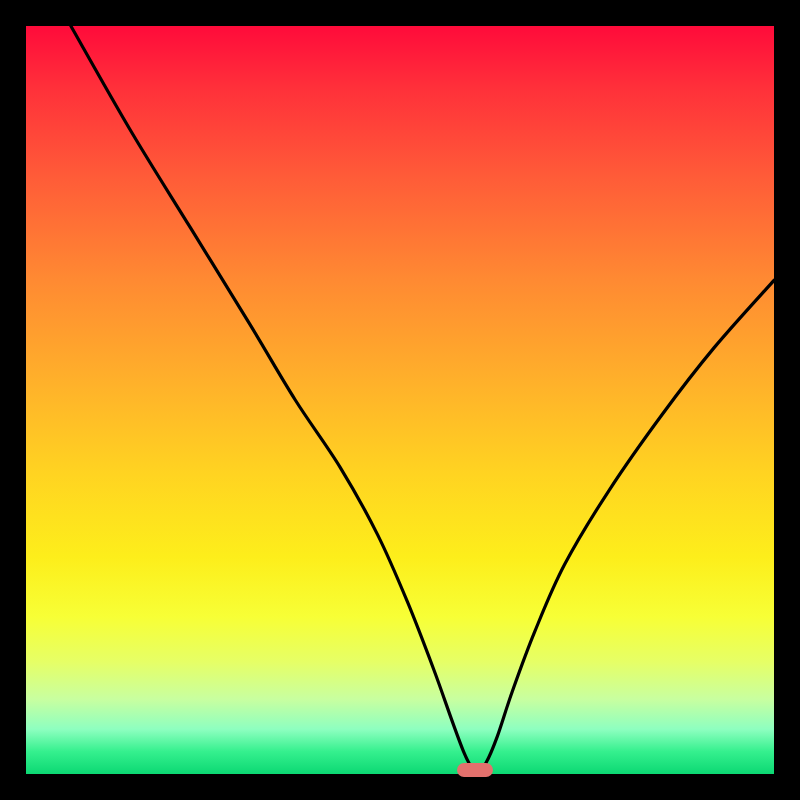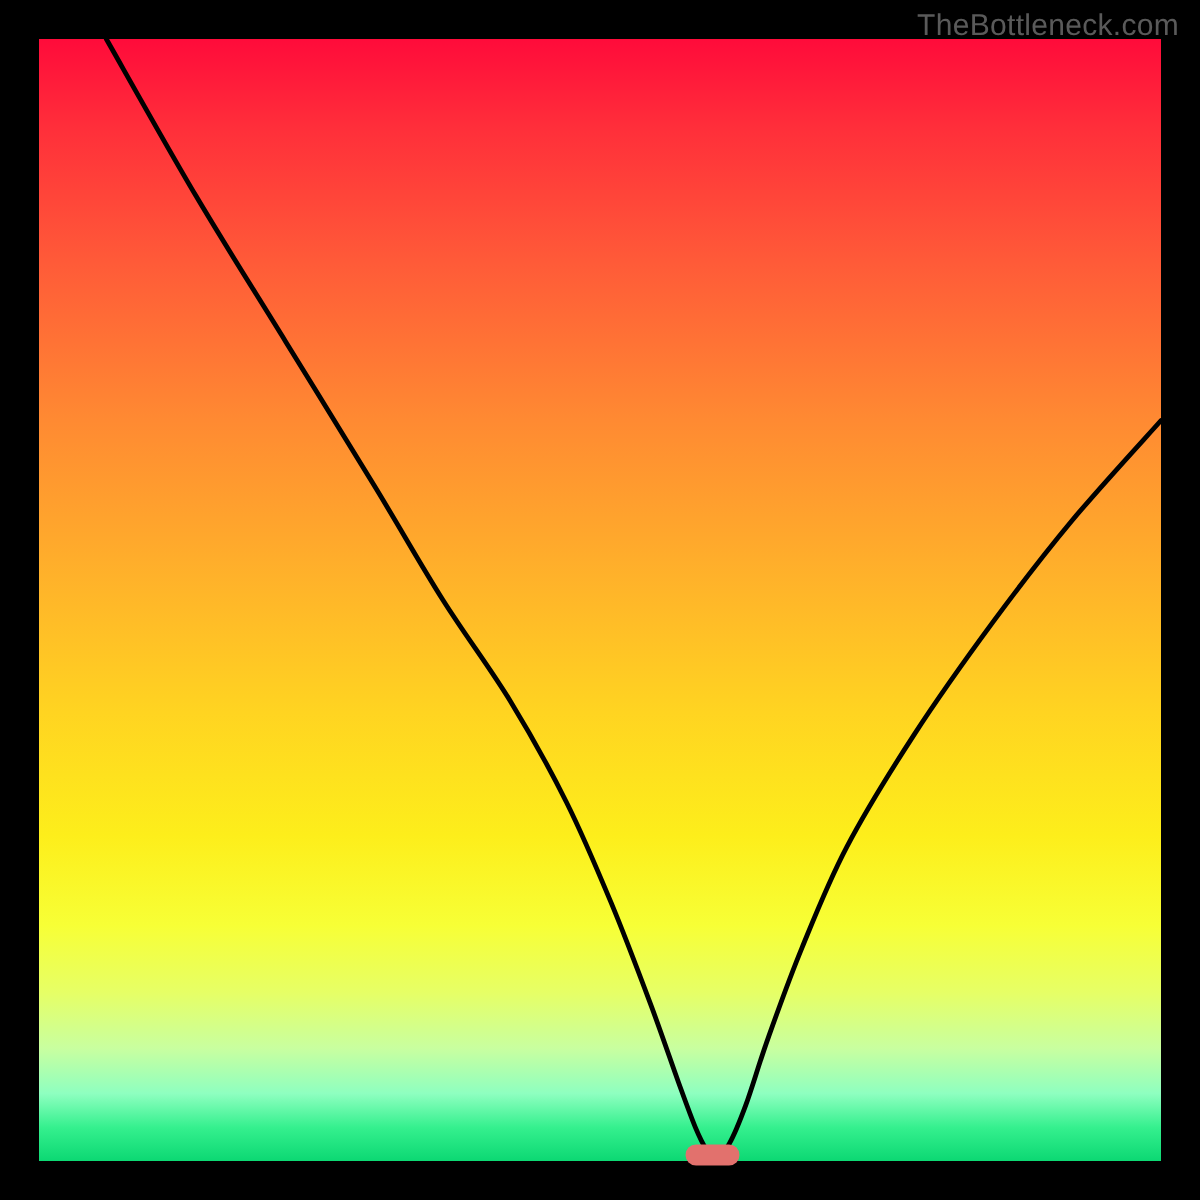--- a/index.html
+++ b/index.html
@@ -67,21 +67,20 @@
     border-radius: 8px;
     transform: translate(-50%, -50%);
     z-index: 3;
   }
 </style>
 </head>
 <body>
 
 <div class="frame">
 
-  <div class="watermark">TheBottleneck.com</div>
 
   <div class="plot-area">
 
     <svg class="curve" viewBox="0 0 748 748" preserveAspectRatio="none">
       <path id="curve-path" fill="none" stroke="#000000" stroke-width="3.2" stroke-linecap="round" stroke-linejoin="round" d="M 44.88 0.00 C 54.85 17.45, 84.77 71.06, 104.72 104.72 C 124.67 138.38, 144.61 169.55, 164.56 201.96 C 184.51 234.37, 206.95 270.53, 224.40 299.20 C 241.85 327.87, 254.32 350.31, 269.28 374.00 C 284.24 397.69, 300.45 418.88, 314.16 441.32 C 327.87 463.76, 340.34 486.20, 351.56 508.64 C 362.78 531.08, 372.13 553.52, 381.48 575.96 C 390.83 598.40, 400.18 623.33, 407.66 643.28 C 415.14 663.23, 421.37 681.93, 426.36 695.64 C 431.35 709.35, 434.46 718.08, 437.58 725.56 C 440.70 733.04, 442.82 737.15, 445.06 740.52 C 447.30 743.89, 448.55 746.38, 451.04 745.76 C 453.54 745.13, 456.65 742.64, 460.02 736.78 C 463.39 730.92, 466.88 722.44, 471.24 710.60 C 475.60 698.76, 479.97 683.17, 486.20 665.72 C 492.43 648.27, 499.91 627.07, 508.64 605.88 C 517.37 584.69, 526.09 562.25, 538.56 538.56 C 551.03 514.87, 567.23 488.69, 583.44 463.76 C 599.65 438.83, 618.35 412.65, 635.80 388.96 C 653.25 365.27, 669.46 344.08, 688.16 321.64 C 706.86 299.20, 738.03 265.54, 748.00 254.32"></path>
     </svg>
 
     <div id="marker" class="marker" style="left: 448.8px; top: 743.512px; background: rgb(226, 113, 109);"></div>
   </div>
 </div>

